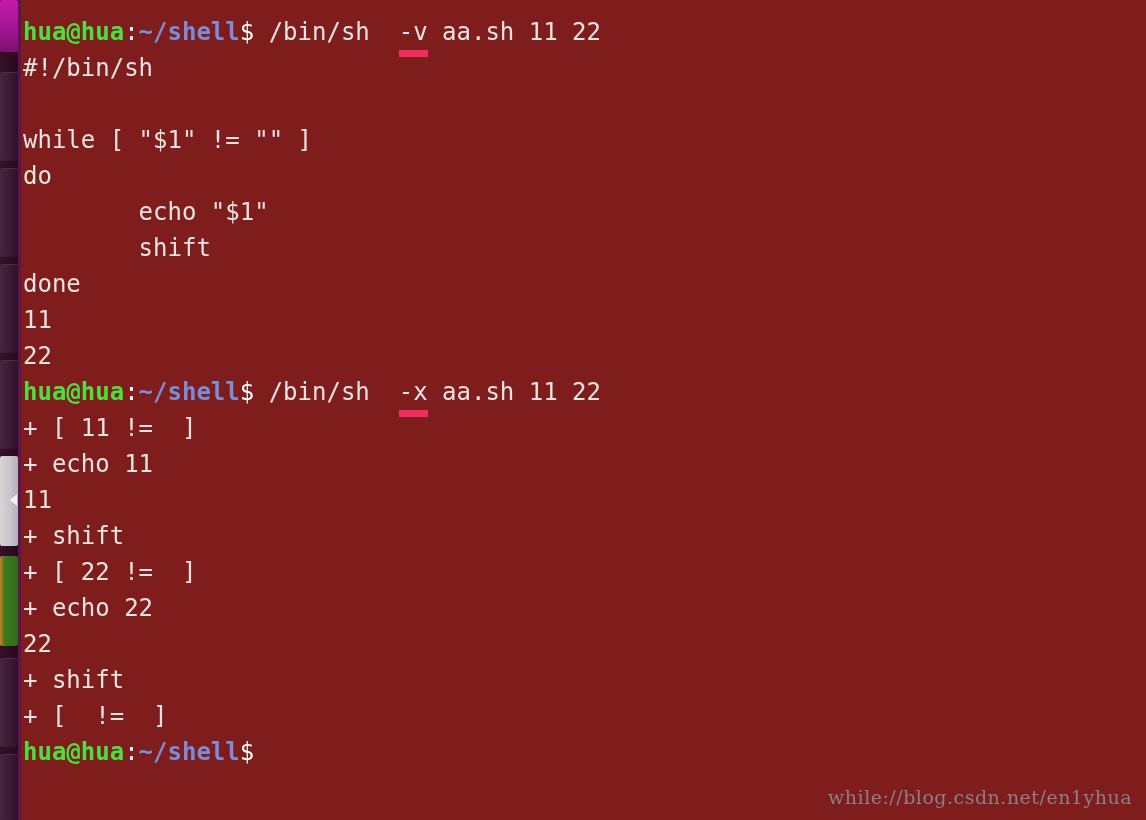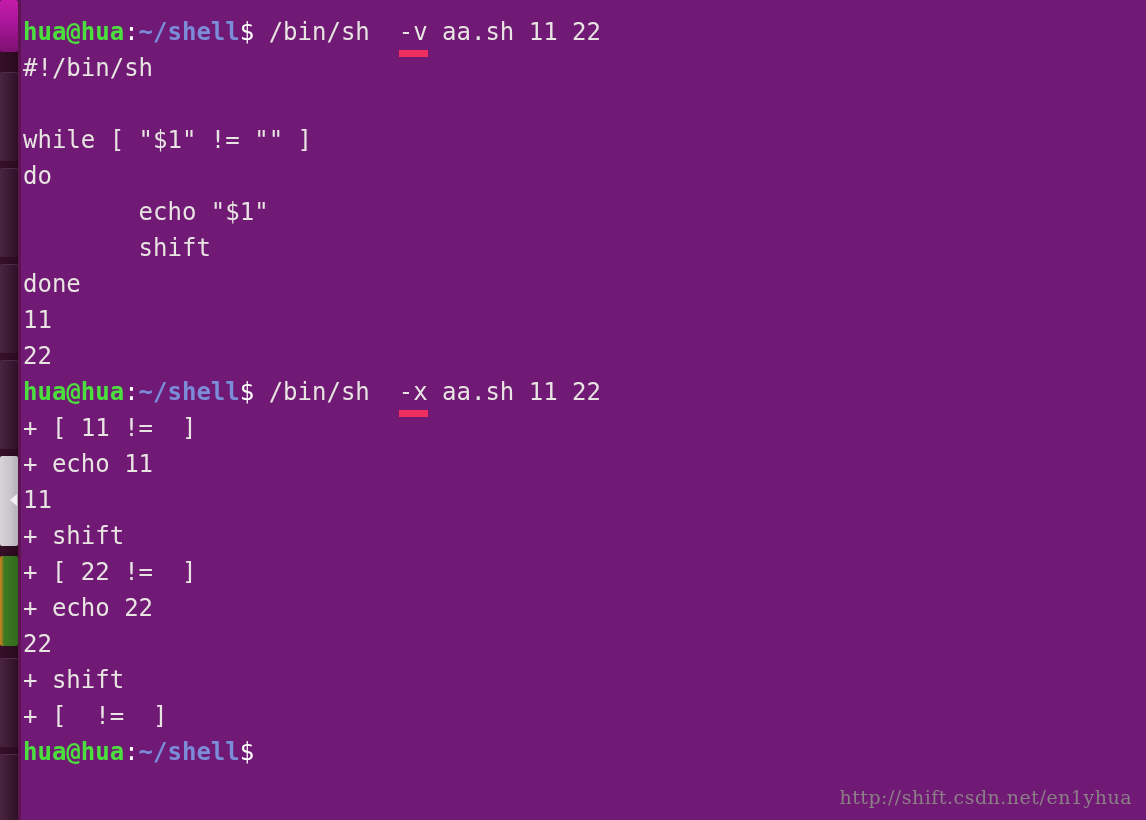--- a/index.html
+++ b/index.html
@@ -59,21 +59,21 @@
     left: 18px; top: 0;
     width: 3px;
     height: 820px;
     background: #5e1450;
   }
   #terminal {
     position: absolute;
     left: 21px; top: 0;
     width: 1125px;
     height: 820px;
-    background: #701a75;
+    background: #7f1d1d;
     color: #e8e4e2;
     font-size: 24px;
     line-height: 36px;
     padding: 14px 0 0 0;
     box-sizing: border-box;
     white-space: pre;
     letter-spacing: 0px;
   }
   .line {
     height: 36px;
@@ -127,15 +127,15 @@
     <div class="li-arrow" style="top:494px;"></div>
     <div class="launcher-icon li-green" style="top:556px;height:90px;"></div>
     <div class="launcher-icon li-dim" style="top:658px;height:88px;"></div>
     <div class="launcher-icon li-dim" style="top:754px;height:66px;"></div>
   </div>
 
   <div id="term-border"></div>
 
   <div id="terminal"><div class="line"><span class="u">hua@hua</span><span class="c">:</span><span class="p">~/shell</span><span class="d">$</span><span class="t"> /bin/sh  </span><span class="flagwrap t">-v</span><span class="t"> aa.sh 11 22</span></div><div class="line"><span class="t">#!/bin/sh</span></div><div class="line"><span class="t">&nbsp;</span></div><div class="line"><span class="t">while [ "$1" != "" ]</span></div><div class="line"><span class="t">do</span></div><div class="line"><span class="t">        echo "$1"</span></div><div class="line"><span class="t">        shift</span></div><div class="line"><span class="t">done</span></div><div class="line"><span class="t">11</span></div><div class="line"><span class="t">22</span></div><div class="line"><span class="u">hua@hua</span><span class="c">:</span><span class="p">~/shell</span><span class="d">$</span><span class="t"> /bin/sh  </span><span class="flagwrap t">-x</span><span class="t"> aa.sh 11 22</span></div><div class="line"><span class="t">+ [ 11 !=  ]</span></div><div class="line"><span class="t">+ echo 11</span></div><div class="line"><span class="t">11</span></div><div class="line"><span class="t">+ shift</span></div><div class="line"><span class="t">+ [ 22 !=  ]</span></div><div class="line"><span class="t">+ echo 22</span></div><div class="line"><span class="t">22</span></div><div class="line"><span class="t">+ shift</span></div><div class="line"><span class="t">+ [  !=  ]</span></div><div class="line"><span class="u">hua@hua</span><span class="c">:</span><span class="p">~/shell</span><span class="d">$</span></div></div>
 
-  <div id="watermark">http://shift.csdn.net/en1yhua</div>
+  <div id="watermark">while://blog.csdn.net/en1yhua</div>
 
 </div>
 
 </body></html>

